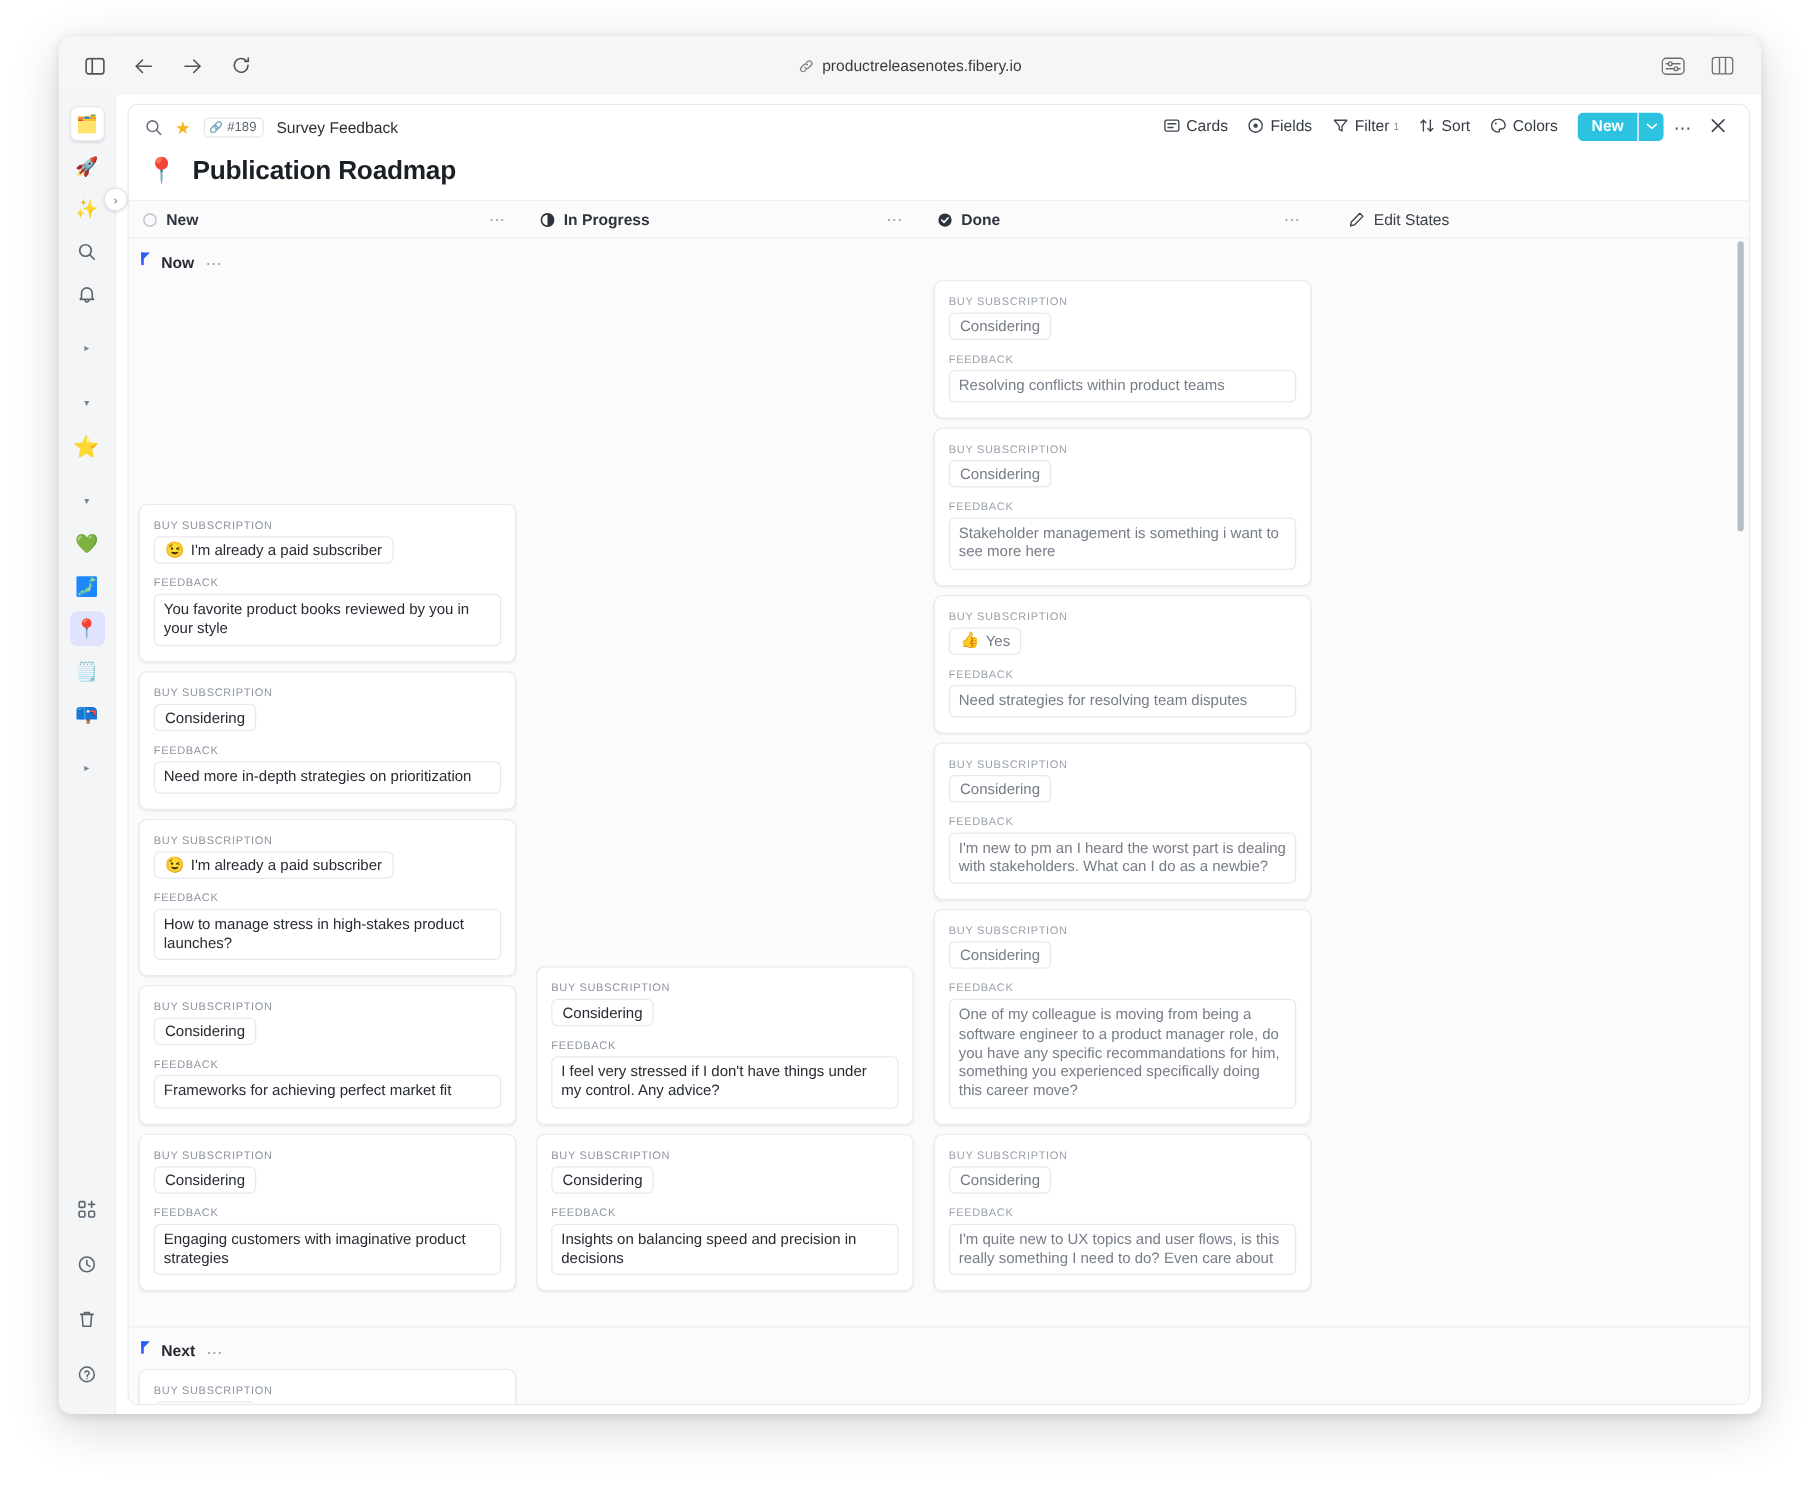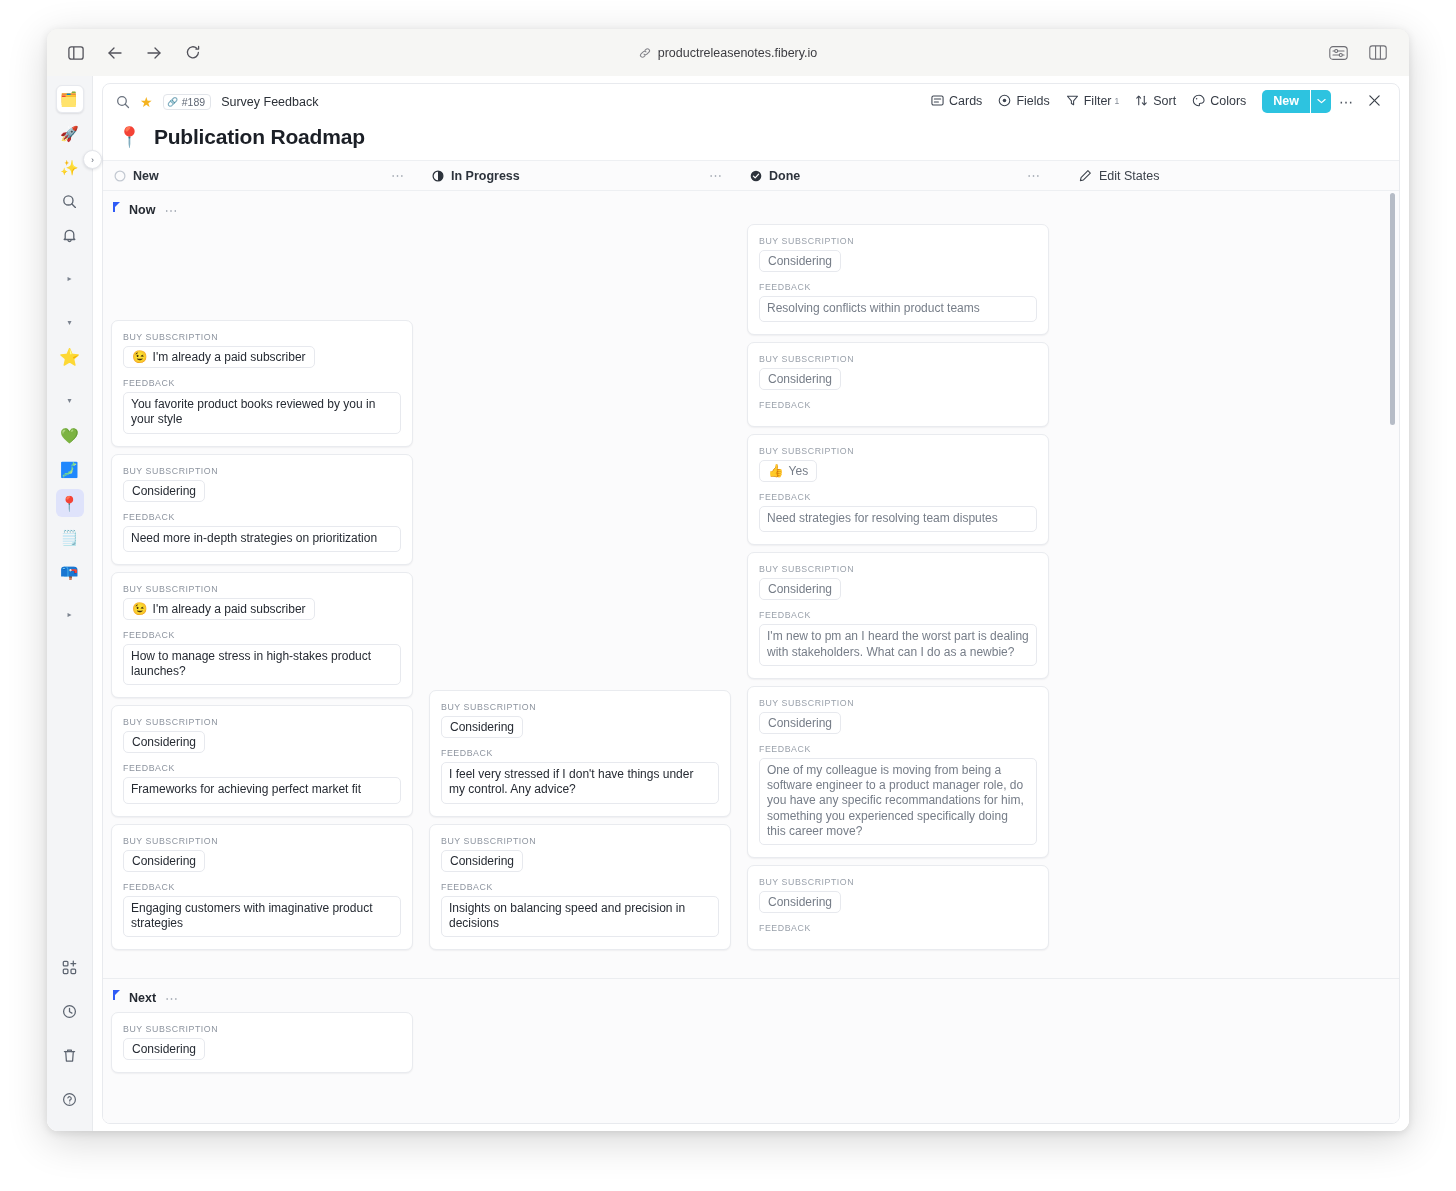--- a/index.html
+++ b/index.html
@@ -668,34 +668,34 @@
                         <div class="card"><div class="flabel">BUY SUBSCRIPTION</div><div class="chip">
                             <span>Considering</span>
                           </div><div class="flabel second">FEEDBACK</div><div class="textbox">Insights on balancing speed and precision in decisions</div></div>
                       </div>
                       <div class="lane-col done">
                         <div class="card"><div class="flabel">BUY SUBSCRIPTION</div><div class="chip">
                             <span>Considering</span>
                           </div><div class="flabel second">FEEDBACK</div><div class="textbox">Resolving conflicts within product teams</div></div>
                         <div class="card"><div class="flabel">BUY SUBSCRIPTION</div><div class="chip">
                             <span>Considering</span>
-                          </div><div class="flabel second">FEEDBACK</div></div>
+                          </div><div class="flabel second">FEEDBACK</div><div class="textbox">Stakeholder management is something i want to see more here</div></div>
                         <div class="card"><div class="flabel">BUY SUBSCRIPTION</div><div class="chip">
                             <span class="emo">👍</span>
                             <span>Yes</span>
                           </div><div class="flabel second">FEEDBACK</div><div class="textbox">Need strategies for resolving team disputes</div></div>
                         <div class="card"><div class="flabel">BUY SUBSCRIPTION</div><div class="chip">
                             <span>Considering</span>
                           </div><div class="flabel second">FEEDBACK</div><div class="textbox">I'm new to pm an I heard the worst part is dealing with stakeholders. What can I do as a newbie?</div></div>
                         <div class="card"><div class="flabel">BUY SUBSCRIPTION</div><div class="chip">
                             <span>Considering</span>
                           </div><div class="flabel second">FEEDBACK</div><div class="textbox">One of my colleague is moving from being a software engineer to a product manager role, do you have any specific recommandations for him, something you experienced specifically doing this career move?</div></div>
                         <div class="card"><div class="flabel">BUY SUBSCRIPTION</div><div class="chip">
                             <span>Considering</span>
-                          </div><div class="flabel second">FEEDBACK</div></div>
+                          </div><div class="flabel second">FEEDBACK</div><div class="textbox">I'm quite new to UX topics and user flows, is this really something I need to do? Even care about</div></div>
                       </div>
                     </div>
                   </div>
                   <div class="lane-divider">
                     <div class="swimlane-head">
                       <span class="flag"></span>
                       <span class="nm">Next</span>
                       <span class="dots">⋯</span>
                     </div>
                     <div class="lane-cols">

